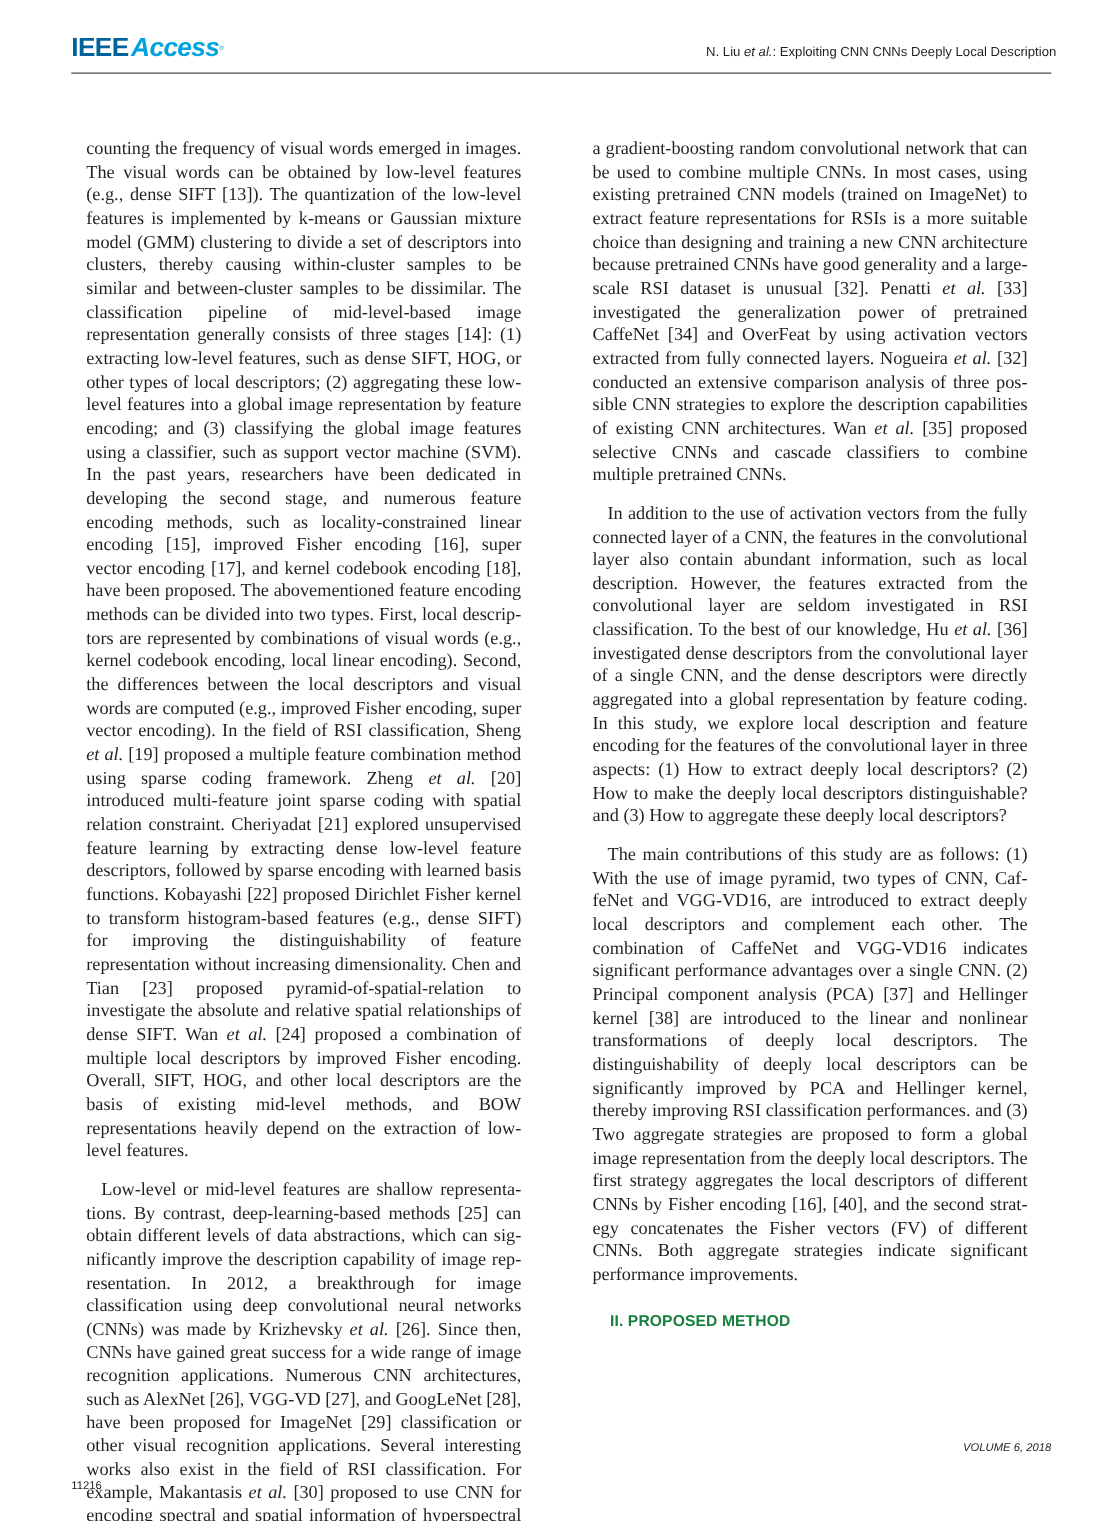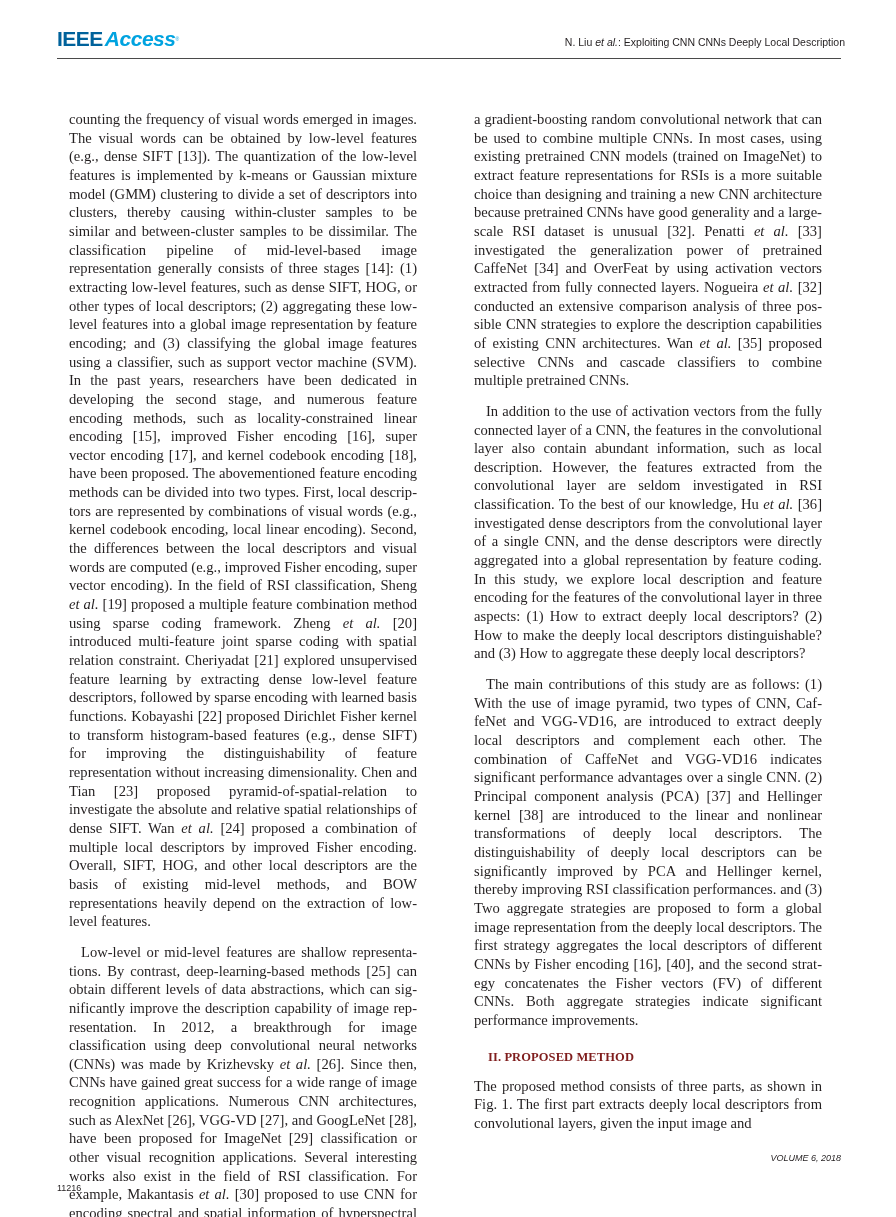--- a/index.html
+++ b/index.html
@@ -10,21 +10,21 @@
   .logo .access { color: #00a3e0; font-style: italic; font-weight: bold; margin-left: 2px; letter-spacing: -0.5px; }
   .logo .tm { color: #00a3e0; font-size: 5px; vertical-align: top; }
   .running-head { position: absolute; right: -4px; top: 36px; font-family: "Liberation Sans", sans-serif; font-size: 10.5px; color: #231f20; white-space: nowrap; }
   .running-head em { font-style: italic; }
   .col { position: absolute; top: 98px; width: 372px; font-family: "Liberation Serif", serif; font-size: 14.6px; line-height: 18.65px; text-align: justify; hyphens: manual; }
   .col-left { left: 57px; }
   .col-right { left: 462px; }
   .col p { margin: 12px; }
   .col p.indent { text-indent: 12px; }
   .col em { font-style: italic; }
-  .section-heading { font-family: Liberation Serif, serif; font-weight: bold; font-size: 12.5px; line-height: 16px; margin-top: 19px !important; margin-bottom: 2px !important; color: #7f1d1d; letter-spacing: 0.1px; padding-left: 14px; }
+  .section-heading { font-family: Liberation Sans, sans-serif; font-weight: bold; font-size: 12.5px; line-height: 16px; margin-top: 19px !important; margin-bottom: 2px !important; color: #15803d; letter-spacing: 0.1px; padding-left: 14px; }
   .footer { position: absolute; top: 1153px; font-family: "Liberation Sans", sans-serif; font-size: 9px; color: #231f20; }
   .footer-left { left: 57px; margin-top: 30px; }
   .footer-right { right: 55px; font-style: italic; }
 </style>
 </head>
 <body>
 
 <div class="header">
   <div class="logo">
     <span class="ieee">IEEE</span><span class="access">Access</span><span class="tm">®</span>
@@ -37,17 +37,16 @@
 <div class="col col-left">
   <p><span>counting the frequency of visual words emerged in images. The visual words can be obtained by low-level features (e.g., dense SIFT [13]). The quantization of the low-level features is implemented by k-means or Gaussian mixture model (GMM) clustering to divide a set of descriptors into clusters, thereby causing within-cluster samples to be similar and between-cluster samples to be dissimilar. The classification pipeline of mid-level-based image representation generally consists of three stages [14]: (1) extracting low-level features, such as dense SIFT, HOG, or other types of local descriptors; (2) aggregating these low-level features into a global image representation by feature encoding; and (3) classifying the global image features using a classifier, such as support vector machine (SVM). In the past years, researchers have been dedicated in developing the second stage, and numer­ous feature encoding methods, such as locality-constrained linear encoding [15], improved Fisher encoding [16], super vector encoding [17], and kernel codebook encoding [18], have been proposed. The abovementioned feature encoding methods can be divided into two types. First, local descrip­tors are represented by combinations of visual words (e.g., kernel codebook encoding, local linear encoding). Second, the differences between the local descriptors and visual words are computed (e.g., improved Fisher encoding, super vector encoding). In the field of RSI classification, Sheng </span><em>et al.</em><span> [19] proposed a multiple feature combination method using sparse coding framework. Zheng </span><em>et al.</em><span> [20] introduced multi-feature joint sparse coding with spatial relation constraint. Cheriya­dat [21] explored unsupervised feature learning by extract­ing dense low-level feature descriptors, followed by sparse encoding with learned basis functions. Kobayashi [22] pro­posed Dirichlet Fisher kernel to transform histogram-based features (e.g., dense SIFT) for improving the distinguishabil­ity of feature representation without increasing dimensional­ity. Chen and Tian [23] proposed pyramid-of-spatial-relation to investigate the absolute and relative spatial relationships of dense SIFT. Wan </span><em>et al.</em><span> [24] proposed a combination of mul­tiple local descriptors by improved Fisher encoding. Overall, SIFT, HOG, and other local descriptors are the basis of exist­ing mid-level methods, and BOW representations heavily depend on the extraction of low-level features.</span></p>
   <p class="indent"><span>Low-level or mid-level features are shallow representa­tions. By contrast, deep-learning-based methods [25] can obtain different levels of data abstractions, which can sig­nificantly improve the description capability of image rep­resentation. In 2012, a breakthrough for image classification using deep convolutional neural networks (CNNs) was made by Krizhevsky </span><em>et al.</em><span> [26]. Since then, CNNs have gained great success for a wide range of image recognition applica­tions. Numerous CNN architectures, such as AlexNet [26], VGG-VD [27], and GoogLeNet [28], have been proposed for ImageNet [29] classification or other visual recognition applications. Several interesting works also exist in the field of RSI classification. For example, Makantasis </span><em>et al.</em><span> [30] proposed to use CNN for encoding spectral and spatial infor­mation of hyperspectral images. Zhang </span><em>et al.</em><span> [31] proposed</span></p>
 </div>
 
 <div class="col col-right">
   <p><span>a gradient-boosting random convolutional network that can be used to combine multiple CNNs. In most cases, using existing pretrained CNN models (trained on ImageNet) to extract feature representations for RSIs is a more suitable choice than designing and training a new CNN architec­ture because pretrained CNNs have good generality and a large-scale RSI dataset is unusual [32]. Penatti </span><em>et al.</em><span> [33] investigated the generalization power of pretrained CaffeNet [34] and OverFeat by using activation vectors extracted from fully connected layers. Nogueira </span><em>et al.</em><span> [32] conducted an extensive comparison analysis of three pos­sible CNN strategies to explore the description capabilities of existing CNN architectures. Wan </span><em>et al.</em><span> [35] proposed selective CNNs and cascade classifiers to combine multiple pretrained CNNs.</span></p>
   <p class="indent"><span>In addition to the use of activation vectors from the fully connected layer of a CNN, the features in the convolu­tional layer also contain abundant information, such as local description. However, the features extracted from the convo­lutional layer are seldom investigated in RSI classification. To the best of our knowledge, Hu </span><em>et al.</em><span> [36] investigated dense descriptors from the convolutional layer of a single CNN, and the dense descriptors were directly aggregated into a global representation by feature coding. In this study, we explore local description and feature encoding for the features of the convolutional layer in three aspects: (1) How to extract deeply local descriptors? (2) How to make the deeply local descriptors distinguishable? and (3) How to aggregate these deeply local descriptors?</span></p>
   <p class="indent"><span>The main contributions of this study are as follows: (1) With the use of image pyramid, two types of CNN, Caf­feNet and VGG-VD16, are introduced to extract deeply local descriptors and complement each other. The combination of CaffeNet and VGG-VD16 indicates significant performance advantages over a single CNN. (2) Principal component anal­ysis (PCA) [37] and Hellinger kernel [38] are introduced to the linear and nonlinear transformations of deeply local descriptors. The distinguishability of deeply local descrip­tors can be significantly improved by PCA and Hellinger kernel, thereby improving RSI classification performances. and (3) Two aggregate strategies are proposed to form a global image representation from the deeply local descriptors. The first strategy aggregates the local descriptors of different CNNs by Fisher encoding [16], [40], and the second strat­egy concatenates the Fisher vectors (FV) of different CNNs. Both aggregate strategies indicate significant performance improvements.</span></p>
   <p class="section-heading">II. PROPOSED METHOD</p>
-  <p>The proposed method consists of three parts, as shown in Fig. 1. The first part extracts deeply local descrip­tors from convolutional layers, given the input image and</p>
 </div>
 
 <div class="footer footer-left">11216</div>
 <div class="footer footer-right">VOLUME 6, 2018</div>
 
 </body></html>

